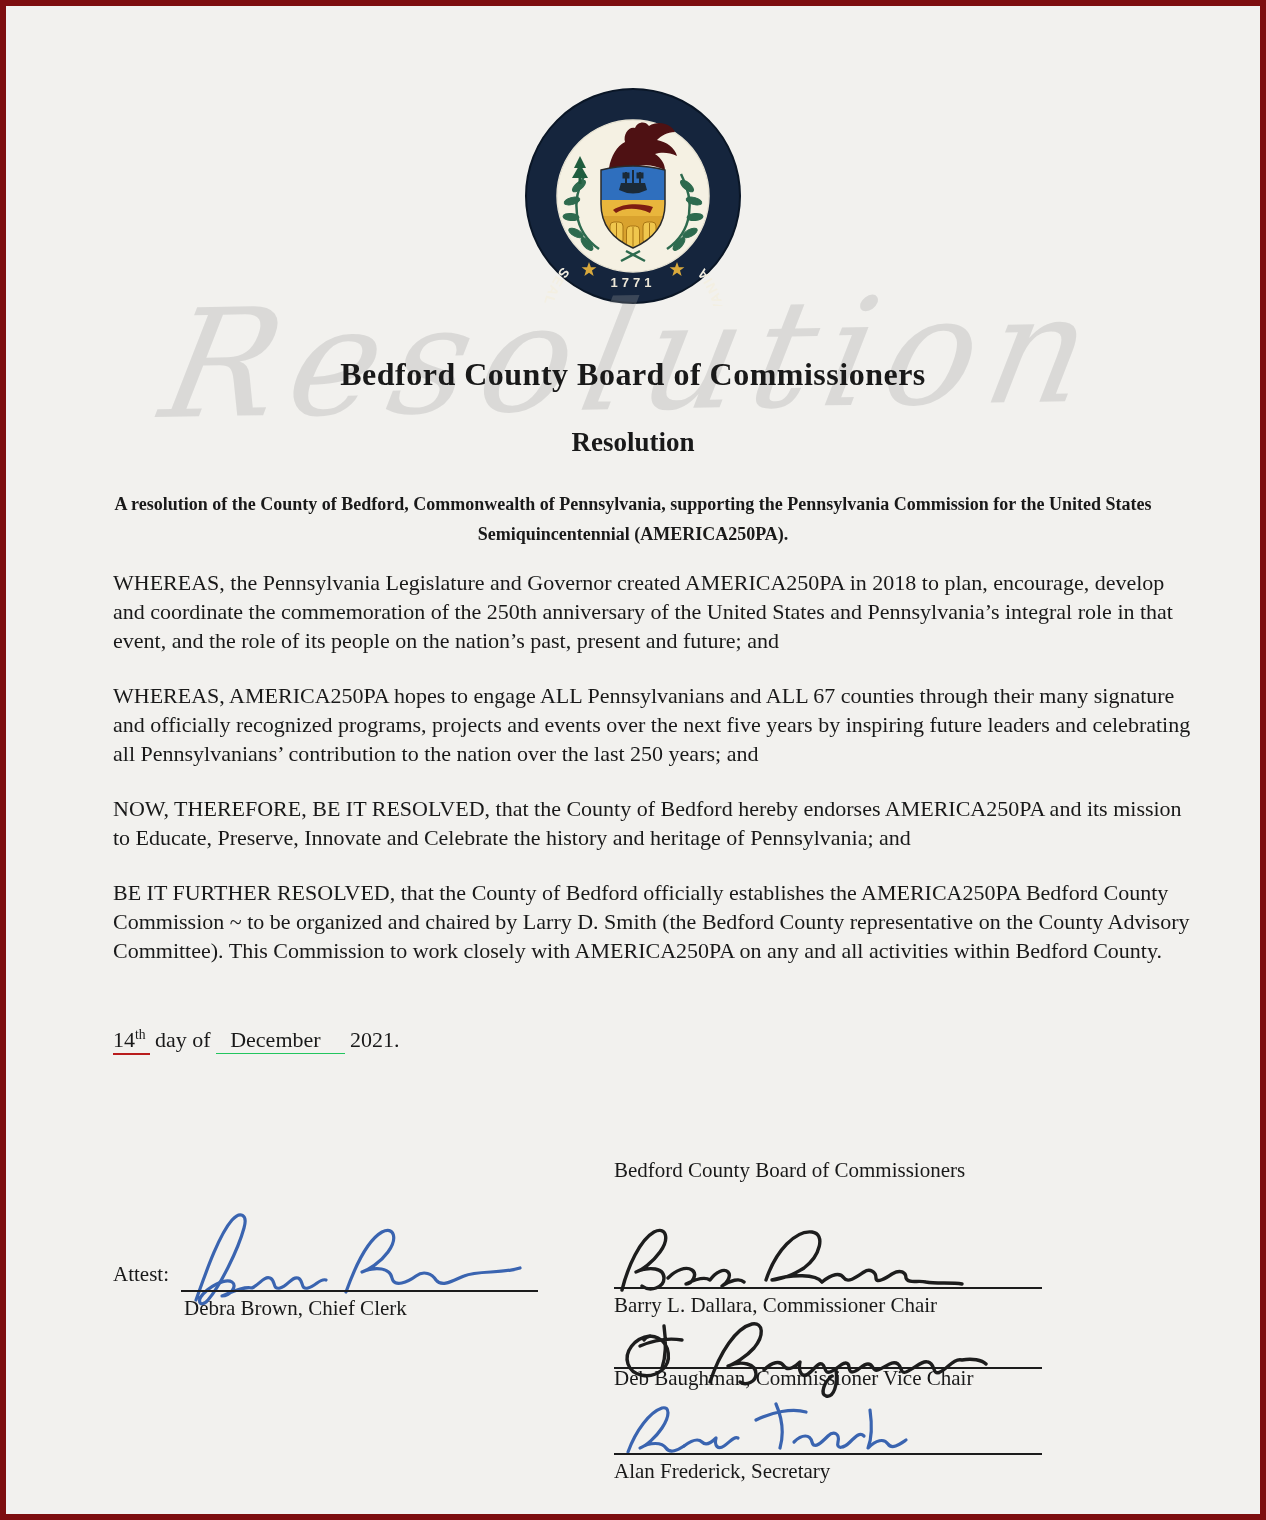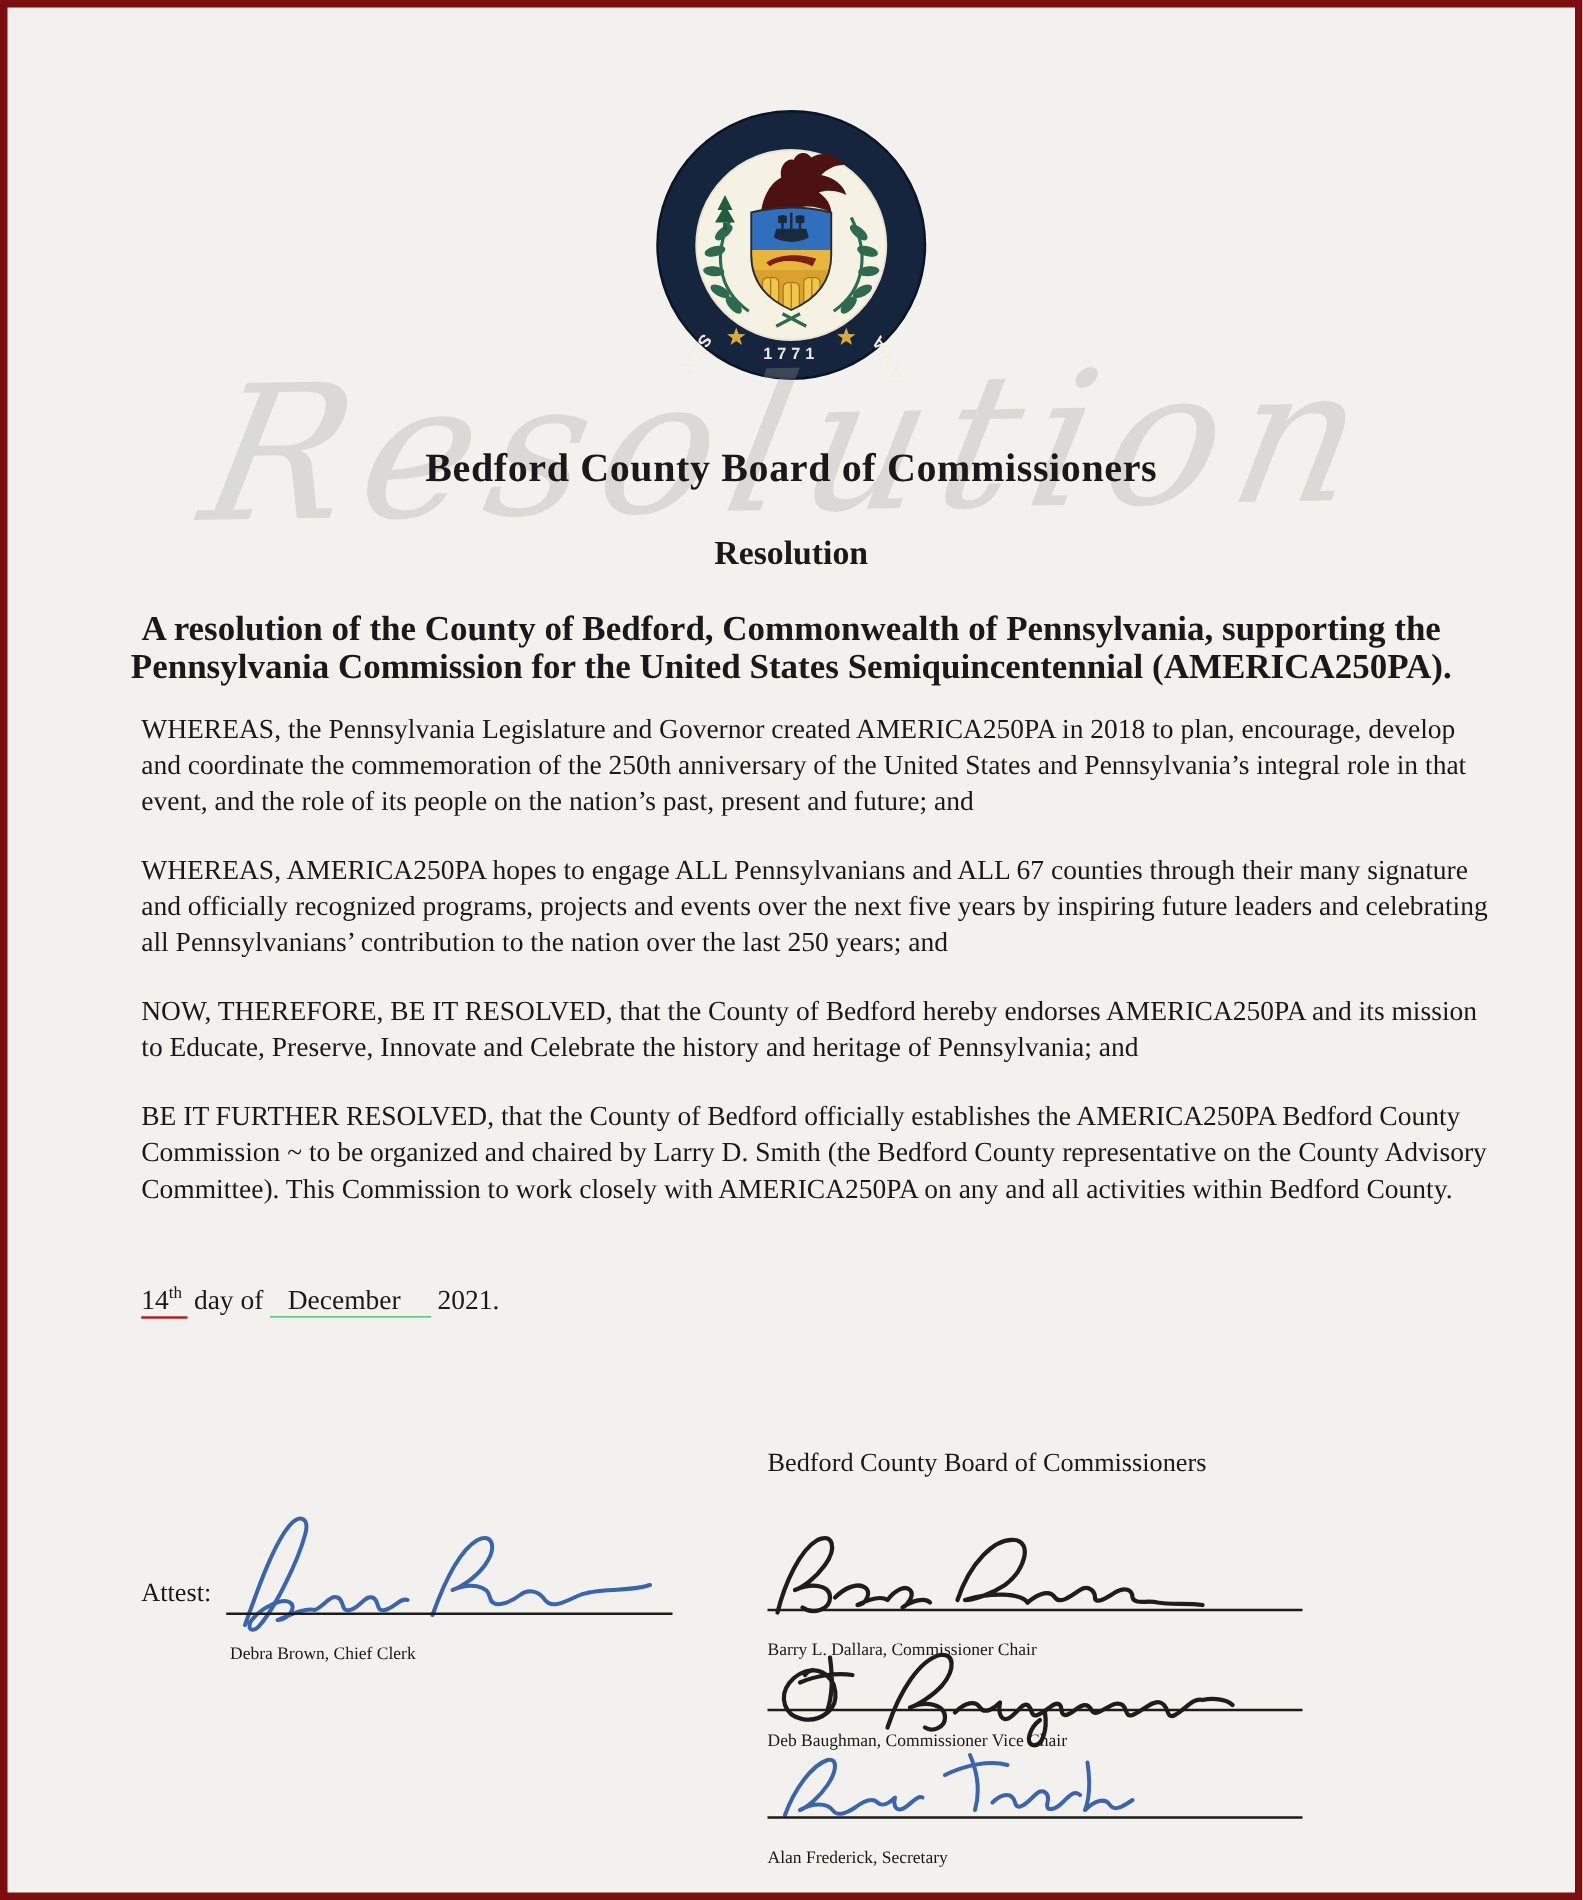--- a/index.html
+++ b/index.html
@@ -21,35 +21,35 @@
   .watermark {
     position:absolute; top:276px; left:50%;
     transform:translateX(-50%) skewX(-12deg) rotate(-1deg);
     font-family:"DejaVu Serif", serif;
     font-style:italic; font-size:150px; line-height:1;
     color:#9f9f9f; opacity:0.28; letter-spacing:12px;
     white-space:nowrap; pointer-events:none;
   }
   .title { position:absolute; top:350px; left:0; width:100%; text-align:center; font-size:32px; font-weight:bold; letter-spacing:0.5px; }
   .subtitle { position:absolute; top:421px; left:0; width:100%; text-align:center; font-size:27px; font-weight:bold; }
-  .intro { position:absolute; top:483px; left:50%; transform:translateX(-50%); width:1065px; text-align:center; font-weight:bold; font-size:28px; line-height:30px; }
+  .intro { position:absolute; top:483px; left:50%; transform:translateX(-50%); width:1065px; text-align:center; font-weight:bold; font-size:18px; line-height:30px; }
   .body { position:absolute; top:562px; left:107px; width:1080px; font-size:22px; line-height:29px; }
   .body p { margin:0 0 26px 0; }
   .u-day { border-bottom:2px solid #b91c1c; padding:0 4px 1px 0;margin-top:48px; }
   .u-day sup { font-size:0.62em; }
   .u-month { border-bottom:1px solid #22c55e; padding:0 24px 1px 14px; }
   .board-label { position:absolute; top:1152px; left:608px; font-size:21px; }
   
   .attest-label { position:absolute; top:1256px; left:107px; font-size:21px; }
   .sig-line { position:absolute; height:0; border-bottom:2px solid #1c1c1c; }
   .line-clerk  { top:1284px; left:175px; width:357px; }
   .line-chair  { top:1281px; left:608px; width:428px; }
   .line-vchair { top:1361px; left:608px; width:428px; }
   .line-sec    { top:1447px; left:608px; width:428px; }
-  .sig-label { position:absolute; font-size:14px;margin-top:20px; }
+  .sig-label { position:absolute; font-size:21px; }
   .label-clerk  { top:1290px; left:178px; }
   .label-chair  { top:1287px; left:608px; }
   .label-vchair { top:1360px; left:608px; }
   .label-sec    { top:1453px; left:608px; }
   .sig-svg { position:absolute; }
   .sig-clerk  { top:1202px; left:162px; width:380px; height:100px; }
   .sig-chair  { top:1218px; left:600px; width:430px; height:72px; }
   .sig-vchair { top:1308px; left:600px; width:390px; height:92px; }
   .sig-sec    { top:1388px; left:602px; width:330px; height:70px; }
   .sig-path { fill:none; stroke-linecap:round; stroke-linejoin:round; }

